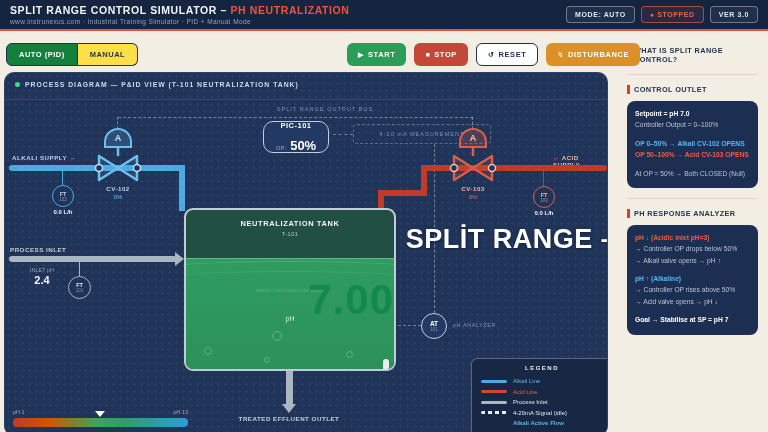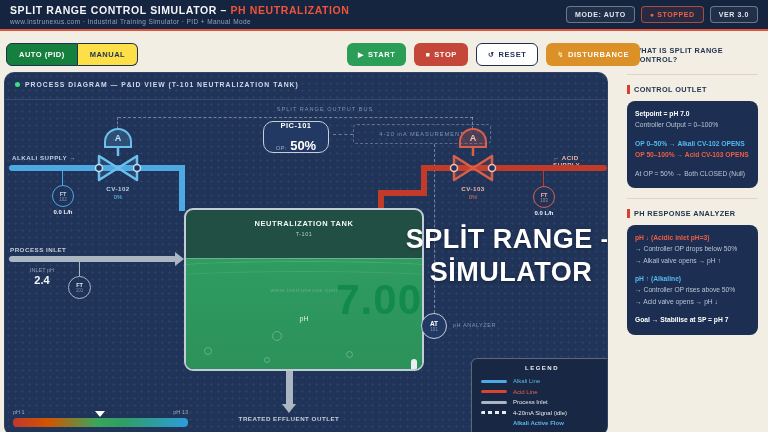--- a/index.html
+++ b/index.html
@@ -65,21 +65,21 @@
   .meas-box { left:348px; top:51px; width:138px; height:20px; border:1px dashed rgba(255,255,255,.28);
               border-radius:4px; display:flex; align-items:center; justify-content:center; }
 
   .circ { border-radius:50%; display:flex; flex-direction:column; align-items:center;
           justify-content:center; background:rgba(32,51,88,.6); z-index:4; }
   .circ .t1 { font-size:5.5px; font-weight:bold; line-height:6px; }
   .circ .t2 { font-size:4.5px; line-height:5px; color:#7f93b5; }
 
   .flowval { font-size:6px; font-weight:bold; color:#f2f5f9; text-align:center; }
 
-  .tank { left:179px; top:135px; width:240px; height:163px; border:2px solid #c2ccd6;
+  .tank { left:179px; top:135px; width:212px; height:163px; border:2px solid #c2ccd6;
           border-radius:9px; overflow:hidden; background:#224f43; z-index:3; }
   .tank-head { height:48px; display:flex; flex-direction:column; align-items:center; padding-top:9px; }
   .tank-title { font-size:7.5px; font-weight:bold; letter-spacing:.6px; color:#f2f7f4; }
   .tank-tag { font-size:5.5px; color:#b7cfc4; margin-top:3px; letter-spacing:.5px; }
   .tank-liquid { position:absolute; left:0; top:48px; width:100%; height:115px;
                  background:linear-gradient(#2f9c60,#2b9159); border-top:1.5px solid rgba(255,255,255,.3); }
   .wave { position:absolute; left:-10%; width:120%; height:14px; border-radius:50%;
           border-top:1.5px solid rgba(255,255,255,.15); }
   .wm { position:absolute; left:0; top:28px; width:100%; text-align:center; font-size:6px;
         color:rgba(255,255,255,.22); letter-spacing:.5px; }
@@ -285,21 +285,20 @@
     <div class="abs" style="left:277px; top:331px; width:0; height:0; border-top:9px solid #aab6c2; border-left:7.5px solid transparent; border-right:7.5px solid transparent;"></div>
     <div class="abs pipelabel" style="left:219px; top:342px; width:130px; text-align:center; color:#c3cdd8;">TREATED EFFLUENT OUTLET</div>
 
     <div class="abs scale-lbl" style="left:8px; top:336px;">pH 1</div>
     <div class="abs scale-lbl" style="left:155px; top:336px; width:28px; text-align:right;">pH 13</div>
     <div class="abs ph-bar"></div>
     <div class="abs ph-marker"></div>
 
     <div class="abs overlay-title">
       <div>SPLİT RANGE –</div>
-      <div>SİMULATOR</div>
     </div>
 
     <div class="abs legend">
       <div class="legend-title">LEGEND</div>
       <div class="legend-row">
           <span class="sw sw-alkali"></span>
           <span class="lbl lbl-alkali">Alkali Line</span>
         </div>
       <div class="legend-row">
           <span class="sw sw-acid"></span>

